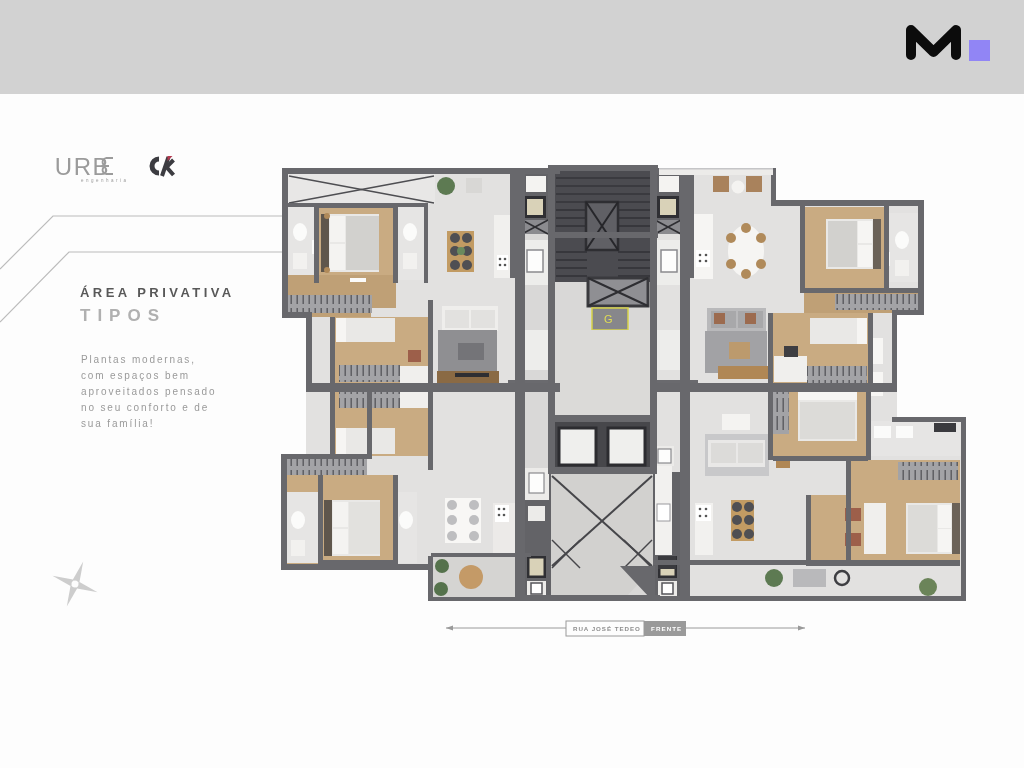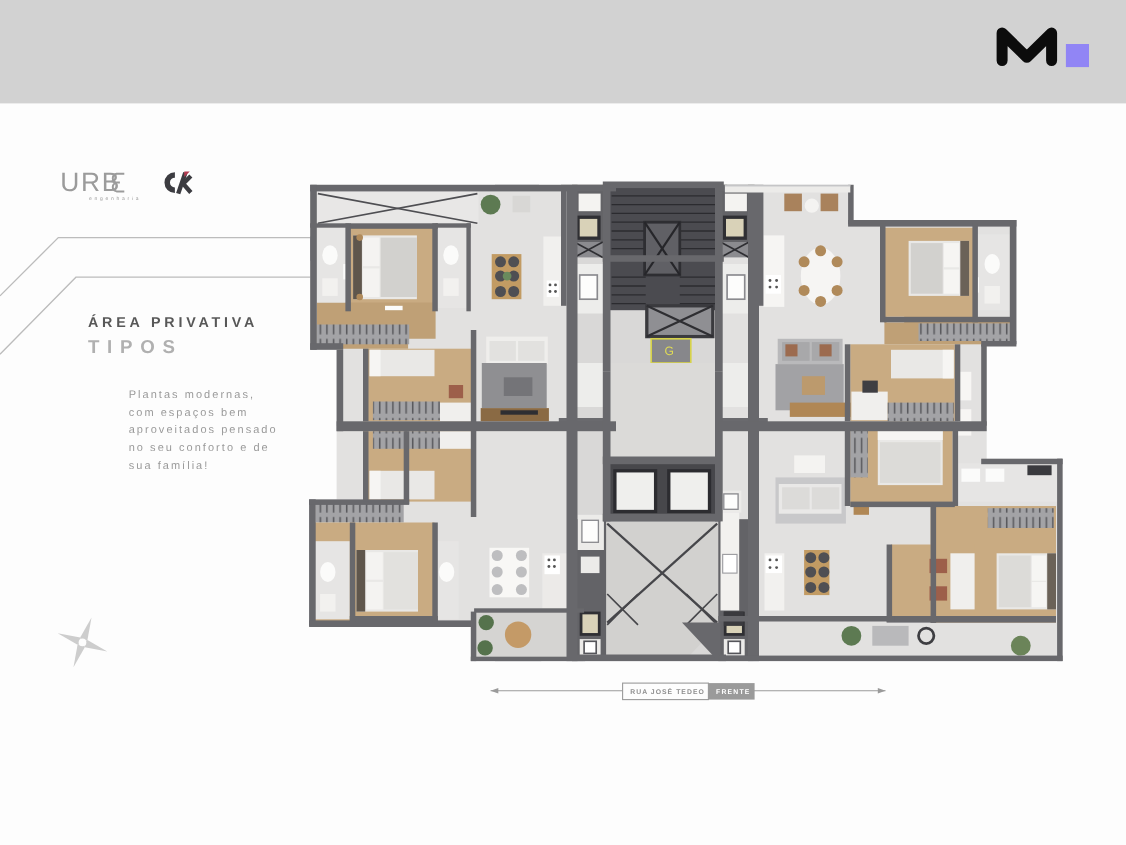--- a/index.html
+++ b/index.html
@@ -32,21 +32,21 @@
   <path d="M 14 5 A 7 7 0 1 0 14 19" fill="none" stroke="#3c3c41" stroke-width="5"></path>
   <path d="M 17 22 L 23.5 3" stroke="#3c3c41" stroke-width="4" fill="none"></path>
   <path d="M 28.5 6 L 21.5 13 L 28.5 21" stroke="#3c3c41" stroke-width="4" fill="none"></path>
   <path d="M 22.5 2 L 27.5 2 L 22.5 7 Z" fill="#b43a50"></path>
 </svg>
 
 <div class="abs" style="left:80px;top:285px;font-size:13px;font-weight:bold;letter-spacing:3.45px;color:#585858;text-align:right;">ÁREA PRIVATIVA</div>
 
 <div class="abs" style="left:80px;top:306px;font-size:17px;font-weight:bold;letter-spacing:7px;color:#b0b0b0;">TIPOS</div>
 
-<div class="abs" style="left:81px;top:352px;font-size:10px;line-height:16px;letter-spacing:1.85px;color:#9a9a9a;margin-left:36px;">
+<div class="abs" style="left:81px;top:352px;font-size:10px;line-height:16px;letter-spacing:1.85px;color:#9a9a9a;">
 Plantas modernas,<br>
 com espaços bem<br>
 aproveitados pensado<br>
 no seu conforto e de<br>
 sua família!
 </div>
 
 <svg class="abs" style="left:50px;top:558px;" width="50" height="52" viewBox="0 0 50 52">
   <g transform="rotate(20 25 26)" fill="#cdcdcd">
     <polygon points="25,2 28.5,22.5 25,26 21.5,22.5"></polygon>

